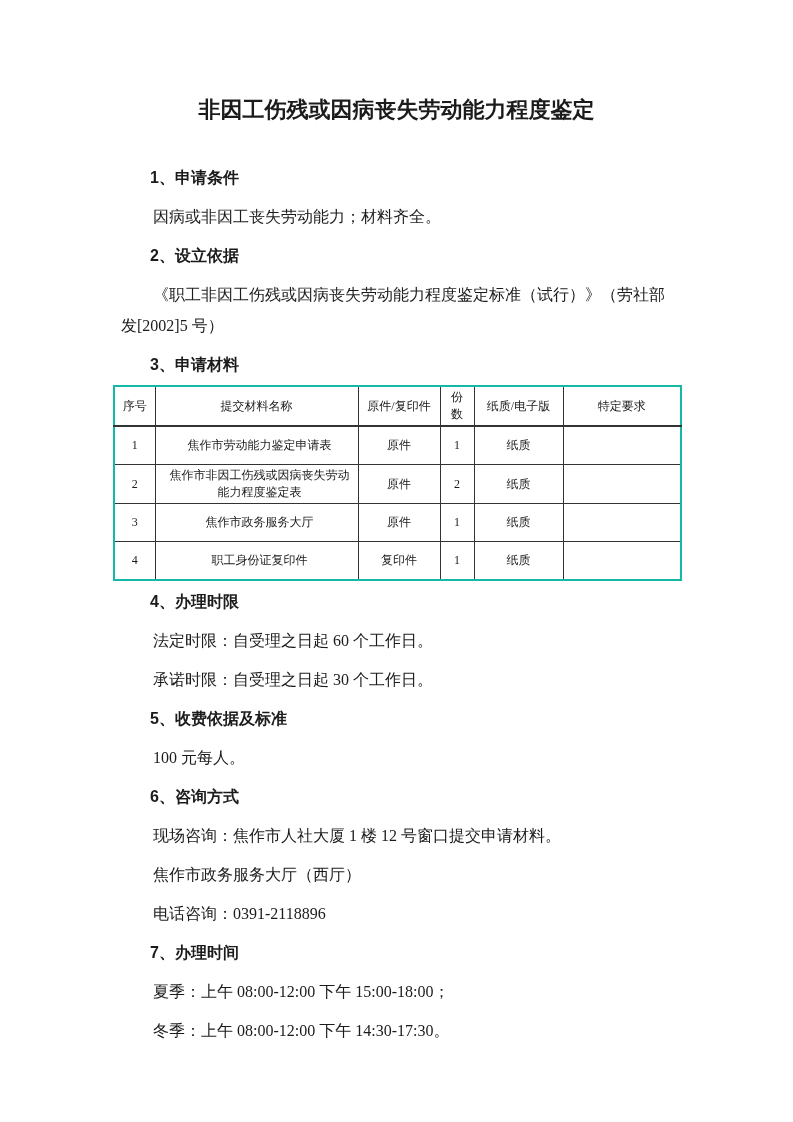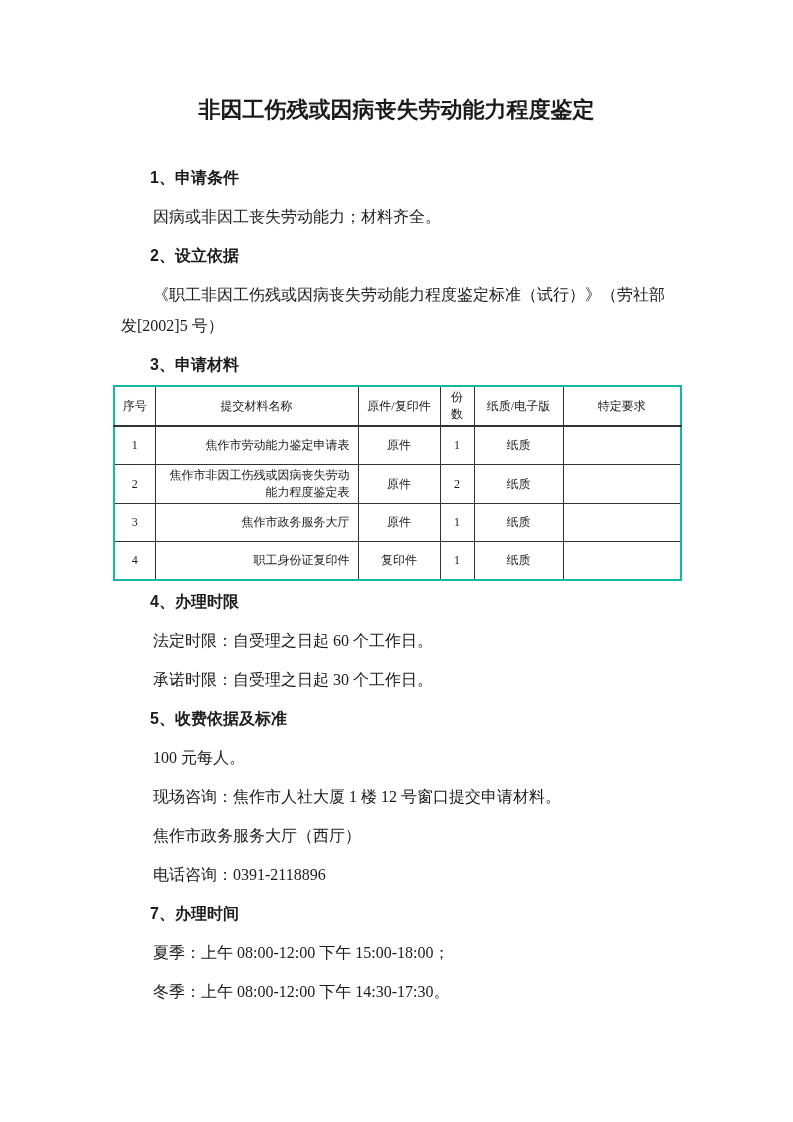--- a/index.html
+++ b/index.html
@@ -39,21 +39,21 @@
   }
   table.materials th, table.materials td {
     border: 1px solid #333333;
     padding: 2px 6px;
     text-align: center;
     font-weight: normal;
     overflow: hidden;
   }
   table.materials thead th { height: 34px; border-bottom: 2px solid #333333; }
   table.materials tbody td { height: 33px; }
-  table.materials td.cell-left { text-align: right; padding-left: 14px; padding-right: 8px; }
+  table.materials td.cell-left { text-align: center; padding-left: 14px; padding-right: 8px; }
 </style>
 </head>
 <body>
 
 <div class="page">
 
   <h1 class="doc-title">非因工伤残或因病丧失劳动能力程度鉴定</h1>
 
   <p class="hd">1、申请条件</p>
   <p class="body-p">因病或非因工丧失劳动能力；材料齐全。</p>
@@ -118,20 +118,21 @@
     </tbody>
   </table>
 
   <p class="hd">4、办理时限</p>
   <p class="body-p">法定时限：自受理之日起 60 个工作日。</p>
   <p class="body-p">承诺时限：自受理之日起 30 个工作日。</p>
 
   <p class="hd">5、收费依据及标准</p>
   <p class="body-p">100 元每人。</p>
 
+  <p class="hd">6、咨询方式</p>
   <p class="body-p">现场咨询：焦作市人社大厦 1 楼 12 号窗口提交申请材料。</p>
   <p class="body-p">焦作市政务服务大厅（西厅）</p>
   <p class="body-p">电话咨询：0391-2118896</p>
 
   <p class="hd">7、办理时间</p>
   <p class="body-p">夏季：上午 08:00-12:00 下午 15:00-18:00；</p>
   <p class="body-p">冬季：上午 08:00-12:00 下午 14:30-17:30。</p>
 
 </div>
 

